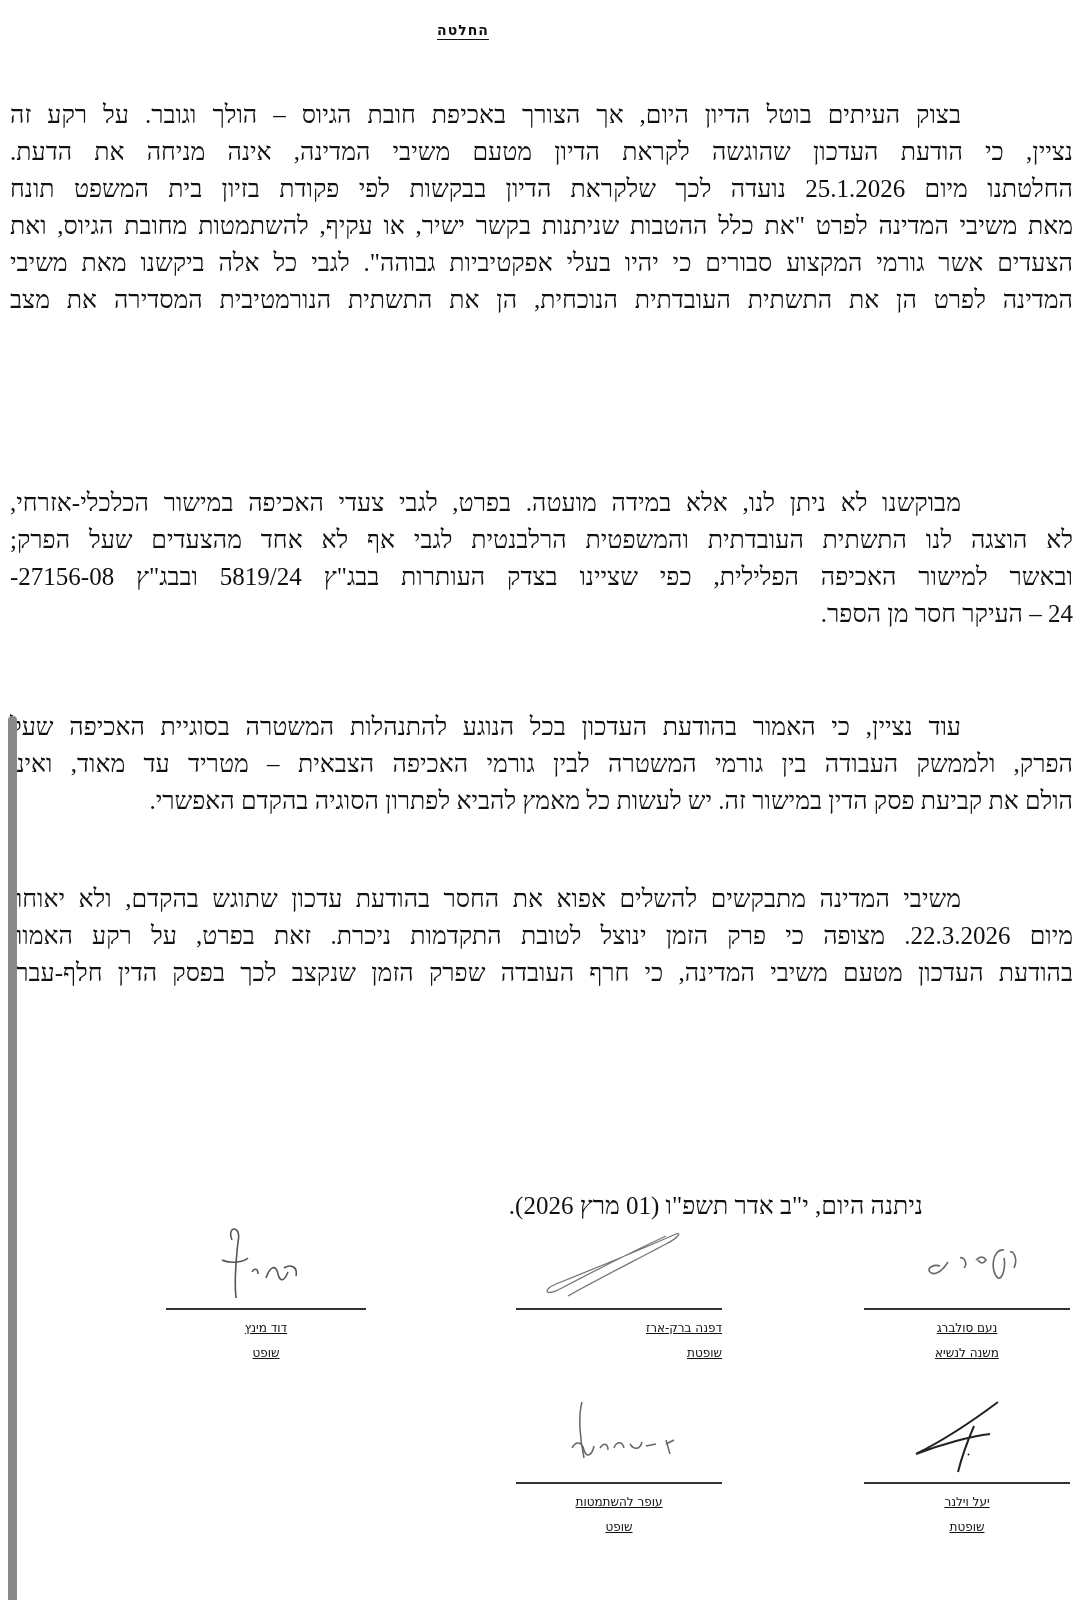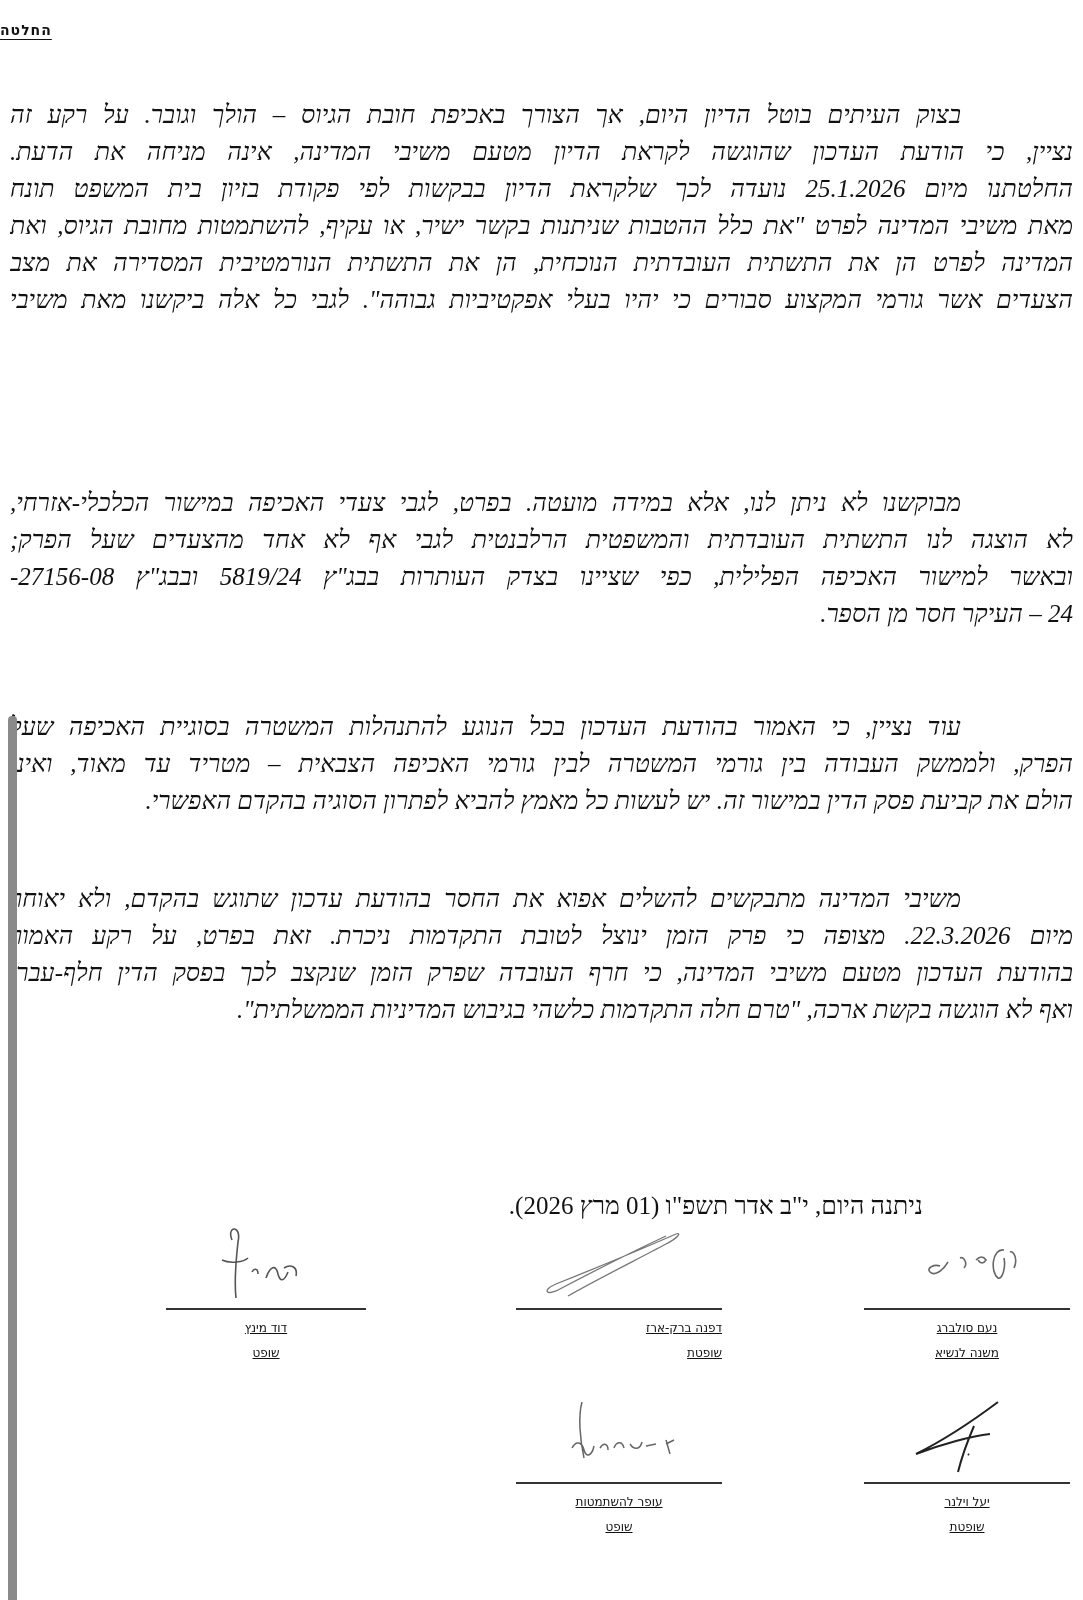--- a/index.html
+++ b/index.html
@@ -19,21 +19,21 @@
       position: absolute;
       left: 0; top: 0;
       width: 1083px;
       height: 1600px;
     }
     .title {
       position: absolute;
       top: 22px;
       left: 0;
       width: 926px;
-      text-align: left;
+      text-align: center;
       font-family: "DejaVu Sans", sans-serif;
       font-weight: bold;
       font-size: 14px;
       text-decoration: underline;
       text-underline-offset: 4px;
       letter-spacing: 1px;
     }
     .para {
       position: absolute;
       right: 10px;
@@ -43,21 +43,20 @@
       text-align: justify;
       text-align-last: right;
       direction: rtl;
     }
     .para .line {
       display: block;
       text-align: justify;
       text-align-last: justify;
       white-space: nowrap;
       overflow: hidden;
-      font-style: italic;
     }
     .para .line.last {
       text-align-last: right;
     }
     .para .line.indent { padding-right: 112px; }
     .p1 { top: 96px; }
     .p2 { top: 484px; }
     .p3 { top: 708px; }
     .p4 { top: 880px; }
     .p5 { top: 1108px; }
@@ -116,42 +115,41 @@
 
 <div class="page">
 
   <div class="title">החלטה</div>
 
   <div class="para p1">
     <span class="line indent">בצוק העיתים בוטל הדיון היום, אך הצורך באכיפת חובת הגיוס – הולך וגובר. על רקע זה</span>
     <span class="line">נציין, כי הודעת העדכון שהוגשה לקראת הדיון מטעם משיבי המדינה, אינה מניחה את הדעת.</span>
     <span class="line">החלטתנו מיום 25.1.2026 נועדה לכך שלקראת הדיון בבקשות לפי פקודת בזיון בית המשפט תונח</span>
     <span class="line">מאת משיבי המדינה לפרט "את כלל ההטבות שניתנות בקשר ישיר, או עקיף, להשתמטות מחובת הגיוס, ואת</span>
+    <span class="line">הצעדים אשר גורמי המקצוע סבורים כי יהיו בעלי אפקטיביות גבוהה". לגבי כל אלה ביקשנו מאת משיבי</span>
     <span class="line">המדינה לפרט הן את התשתית העובדתית הנוכחית, הן את התשתית הנורמטיבית המסדירה את מצב</span>
-    <span class="line">הצעדים אשר גורמי המקצוע סבורים כי יהיו בעלי אפקטיביות גבוהה". לגבי כל אלה ביקשנו מאת משיבי</span>
   </div>
 
   <div class="para p2">
     <span class="line indent">מבוקשנו לא ניתן לנו, אלא במידה מועטה. בפרט, לגבי צעדי האכיפה במישור הכלכלי-אזרחי,</span>
     <span class="line">לא הוצגה לנו התשתית העובדתית והמשפטית הרלבנטית לגבי אף לא אחד מהצעדים שעל הפרק;</span>
     <span class="line">ובאשר למישור האכיפה הפלילית, כפי שציינו בצדק העותרות בבג"ץ 5819/24 ובבג"ץ 27156-08-</span>
     <span class="line last">24 – העיקר חסר מן הספר.</span>
   </div>
 
   <div class="para p3">
     <span class="line indent">עוד נציין, כי האמור בהודעת העדכון בכל הנוגע להתנהלות המשטרה בסוגיית האכיפה שעל</span>
     <span class="line">הפרק, ולממשק העבודה בין גורמי המשטרה לבין גורמי האכיפה הצבאית – מטריד עד מאוד, ואינו</span>
     <span class="line last">הולם את קביעת פסק הדין במישור זה. יש לעשות כל מאמץ להביא לפתרון הסוגיה בהקדם האפשרי.</span>
   </div>
 
   <div class="para p4">
     <span class="line indent">משיבי המדינה מתבקשים להשלים אפוא את החסר בהודעת עדכון שתוגש בהקדם, ולא יאוחר</span>
     <span class="line">מיום 22.3.2026. מצופה כי פרק הזמן ינוצל לטובת התקדמות ניכרת. זאת בפרט, על רקע האמור</span>
     <span class="line">בהודעת העדכון מטעם משיבי המדינה, כי חרף העובדה שפרק הזמן שנקצב לכך בפסק הדין חלף-עבר,</span>
-    <span class="line last">ואף לא הוגשה בקשת ארכה, "טרם חלה התקדמות כלשהי בגיבוש המדיניות הממשלתית".</span>
   </div>
 
 
   <div class="given">ניתנה היום, י"ב אדר תשפ"ו (01 מרץ 2026).</div>
 
   <div class="sig sig1">
     <div class="sig-art">
       <svg width="206" height="88" viewBox="0 0 206 88">
         <path d="M140 30 C128 28 126 52 134 58 C138 60 142 48 140 38 M146 32 C150 30 154 40 150 48 M112 40 q6 -6 10 0 q-4 6 -8 0 M96 38 c4 -2 8 6 4 10 M84 42 c-6 10 -14 14 -18 10 c-4 -4 4 -8 10 -6" fill="none" stroke="#666" stroke-width="1.6"></path>
       </svg>

